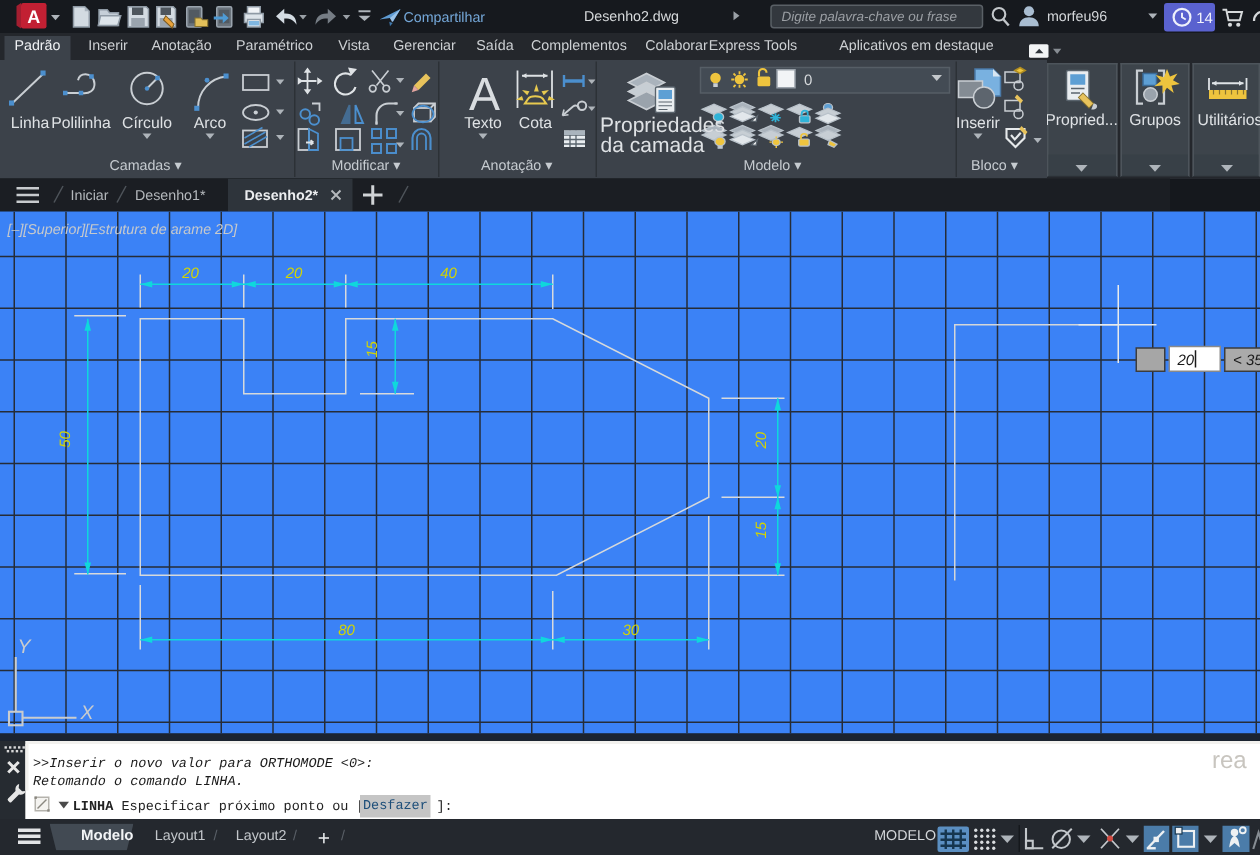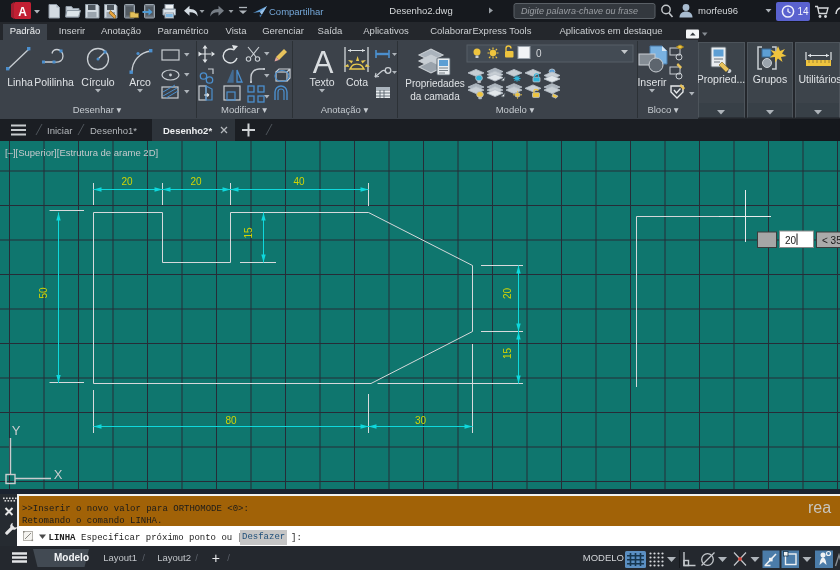--- a/index.html
+++ b/index.html
@@ -11,26 +11,26 @@
 #titlebar { position:absolute; left:0; top:0; width:840px; height:22px; background:#16191e; }
 #menurow { position:absolute; left:0; top:22px; width:840px; height:18px; background:#24272c; }
 .mtab { position:absolute; top:0; height:18px; line-height:18px; font-size:9.5px; color:#cdd0d3; text-align:center; }
 #ribbon { position:absolute; left:0; top:40px; width:840px; height:79px; background:#3c424a; }
 #ribbondark { position:absolute; left:698px; top:40px; width:142px; height:79px; background:#24272c; }
 .rpanel { position:absolute; top:42px; height:76px; background:#3d444b; border:1px solid #4d545b; border-bottom-color:#2b3036; }
 .rsep { position:absolute; top:41px; width:1px; height:77px; background:#2c3136; }
 .plabel { position:absolute; top:104px; height:13px; font-size:9.5px; color:#c6cbd0; text-align:center; white-space:nowrap; }
 .blabel { position:absolute; font-size:10.5px; color:#dfe2e5; text-align:center; white-space:nowrap; }
 #filetabs { position:absolute; left:0; top:119px; width:780px; height:22px; background:#1b1e23; }
-#canvas { position:absolute; left:0; top:141px; width:840px; height:348px; background:#0f766e; }
+#canvas { position:absolute; left:0; top:141px; width:840px; height:348px; background:#3b82f6;font-style:italic; }
 #cstrip { position:absolute; left:0; top:489px; width:840px; height:7px; background:#1b2330; }
 #cmdarea { position:absolute; left:0; top:496px; width:840px; height:50px; background:#d5d2cc; }
 #cmdleft { position:absolute; left:0; top:494px; width:17px; height:52px; background:#262b31; }
-#cmdhist { position:absolute; left:17px; top:496px; width:823px; height:30px; background:#a16207;
-  font-family:"Liberation Mono", monospace; font-size:9px; color:#1b1b1b; line-height:11.5px; padding:8px 0 0 5px; }
+#cmdhist { position:absolute; left:17px; top:496px; width:823px; height:30px; background:#ffffff;
+  font-family:"Liberation Mono", monospace; font-size:9px; color:#1b1b1b; line-height:11.5px; padding:8px 0 0 5px;font-style:italic; }
 #cmdinput { position:absolute; left:17px; top:526px; width:823px; height:20px; background:#ffffff;
   font-family:"Liberation Mono", monospace; font-size:9px; color:#222; line-height:24px; }
 #statusbar { position:absolute; left:0; top:546px; width:840px; height:24px; background:#24282e; }
 .st { position:absolute; top:0; height:24px; line-height:24px; font-size:9.5px; color:#c3c7cb; text-align:right; }
 .icon { position:absolute; }
 text { font-family:"Liberation Sans", sans-serif; }
 </style>
 </head>
 <body>
 <div id="app">
@@ -105,21 +105,21 @@
   </div>
   <div id="menurow">
     <div class="abs" style="left:3px;top:2px;width:44px;height:16px;background:#3c424a"></div>
     <div class="mtab" style="left:3px;width:44px;color:#f0f2f4">Padrão</div>
     <div class="mtab" style="left:55px;width:34px">Inserir</div>
     <div class="mtab" style="left:96px;width:50px">Anotação</div>
     <div class="mtab" style="left:153px;width:60px">Paramétrico</div>
     <div class="mtab" style="left:221px;width:30px">Vista</div>
     <div class="mtab" style="left:258px;width:50px">Gerenciar</div>
     <div class="mtab" style="left:314px;width:32px">Saída</div>
-    <div class="mtab" style="left:350px;width:72px">Aplicativos</div>
+    <div class="mtab" style="left:350px;width:72px">Complementos</div>
     <div class="mtab" style="left:426px;width:50px">Colaborar</div>
     <div class="mtab" style="left:468px;width:68px">Express Tools</div>
     <div class="mtab" style="left:556px;width:110px">Aplicativos em destaque</div>
     <svg class="abs" style="left:683px;top:6px" width="28" height="12" viewBox="0 0 28 12">
       <rect x="3" y="1.5" width="13" height="9" rx="1" fill="#f2f4f5"></rect>
       <path d="M7,7.5 l2.8,-3 l2.8,3 z" fill="#30353b"></path>
       <path d="M19,4.5 l5.5,0 l-2.7,3.5 z" fill="#878d93"></path>
     </svg>
   </div>
   <div id="ribbon"></div>
@@ -169,21 +169,21 @@
   <div class="blabel" style="left:0px;top:76px;width:40px">Linha</div>
   <div class="blabel" style="left:30px;top:76px;width:48px">Polilinha</div>
   <div class="blabel" style="left:76px;top:76px;width:44px">Círculo</div>
   <div class="blabel" style="left:118px;top:76px;width:44px">Arco</div>
   <svg class="icon" style="left:92px;top:88px" width="12" height="6">
       <path d="M3,1 l6,0 l-3,3.6 z" fill="#aeb4ba"></path>
     </svg>
   <svg class="icon" style="left:134px;top:88px" width="12" height="6">
       <path d="M3,1 l6,0 l-3,3.6 z" fill="#aeb4ba"></path>
     </svg>
-  <div class="plabel" style="left:45px;width:104px">Desenhar ▾</div>
+  <div class="plabel" style="left:45px;width:104px">Camadas ▾</div>
 
   <svg class="icon" style="left:196px;top:40px" width="96" height="79" viewBox="0 0 96 79">
 
     <g stroke="#dfe3e6" stroke-width="1.2" fill="#dfe3e6">
       <path d="M9,8 v12 M3,14 h12" fill="none"></path>
       <path d="M9,5 l2.5,3.5 h-5 z M9,23 l2.5,-3.5 h-5 z M6,14 l-3.5,-2.5 v5 z M15.5,11.5 l3.5,2.5 l-3.5,2.5 z" stroke="none"></path>
     </g>
     <path d="M38,10 a7,7 0 1 0 3,8" stroke="#dfe3e6" stroke-width="1.4" fill="none"></path>
     <path d="M36,5 l6,1 l-4,4.5 z" fill="#dfe3e6"></path>
     <g stroke="#c9ced3" stroke-width="1.1" fill="none">
@@ -359,21 +359,21 @@
         <rect x="8.5" y="10" width="7" height="5.5" rx="1" fill="#eec43e"></rect>
           <path d="M14,10 v-2 a2,2 0 0 1 4,0" stroke="#eec43e" stroke-width="1.2" fill="none" transform="translate(-4,0)"></path>
       </g>
       <g transform="translate(146,46)">
         <path d="M1,3.5 l8,-4 l8,4 l-8,4 z" fill="#aab3bc"></path>
           <path d="M1,7 l8,-4 l8,4 l-8,4 z" fill="#c7ced4"></path>
         <path d="M10,11 l5,3 l-2,2.5 l-4,-2 z" fill="#eec43e"></path>
       </g>
     </g>
   </svg>
-  <div class="blabel" style="left:400px;top:77px;width:70px;font-size:10px;line-height:13px">Propriedades<br>da camada</div>
+  <div class="blabel" style="left:400px;top:77px;width:70px;font-size:14px;line-height:13px">Propriedades<br>da camada</div>
   <div class="plabel" style="left:455px;width:120px">Modelo ▾</div>
 
   <svg class="icon" style="left:637px;top:40px" width="61" height="79" viewBox="0 0 61 79">
     <path d="M13,6 h12 l5,5 v13 h-17 z" fill="#79b1e0" stroke="#4a7aa8" stroke-width="1"></path>
     <path d="M25,6 l5,5 h-5 z" fill="#d7e6f2"></path>
     <rect x="2" y="14" width="16" height="11" fill="#848c94" stroke="#c9ced3" stroke-width="1"></rect>
     <circle cx="19" cy="25" r="7" fill="#5d656e" stroke="#c9ced3" stroke-width="1"></circle>
     <g stroke="#c9ced3" stroke-width="1" fill="none">
       <rect x="33" y="8" width="10" height="7"></rect>
         <circle cx="42" cy="17" r="3"></circle>

